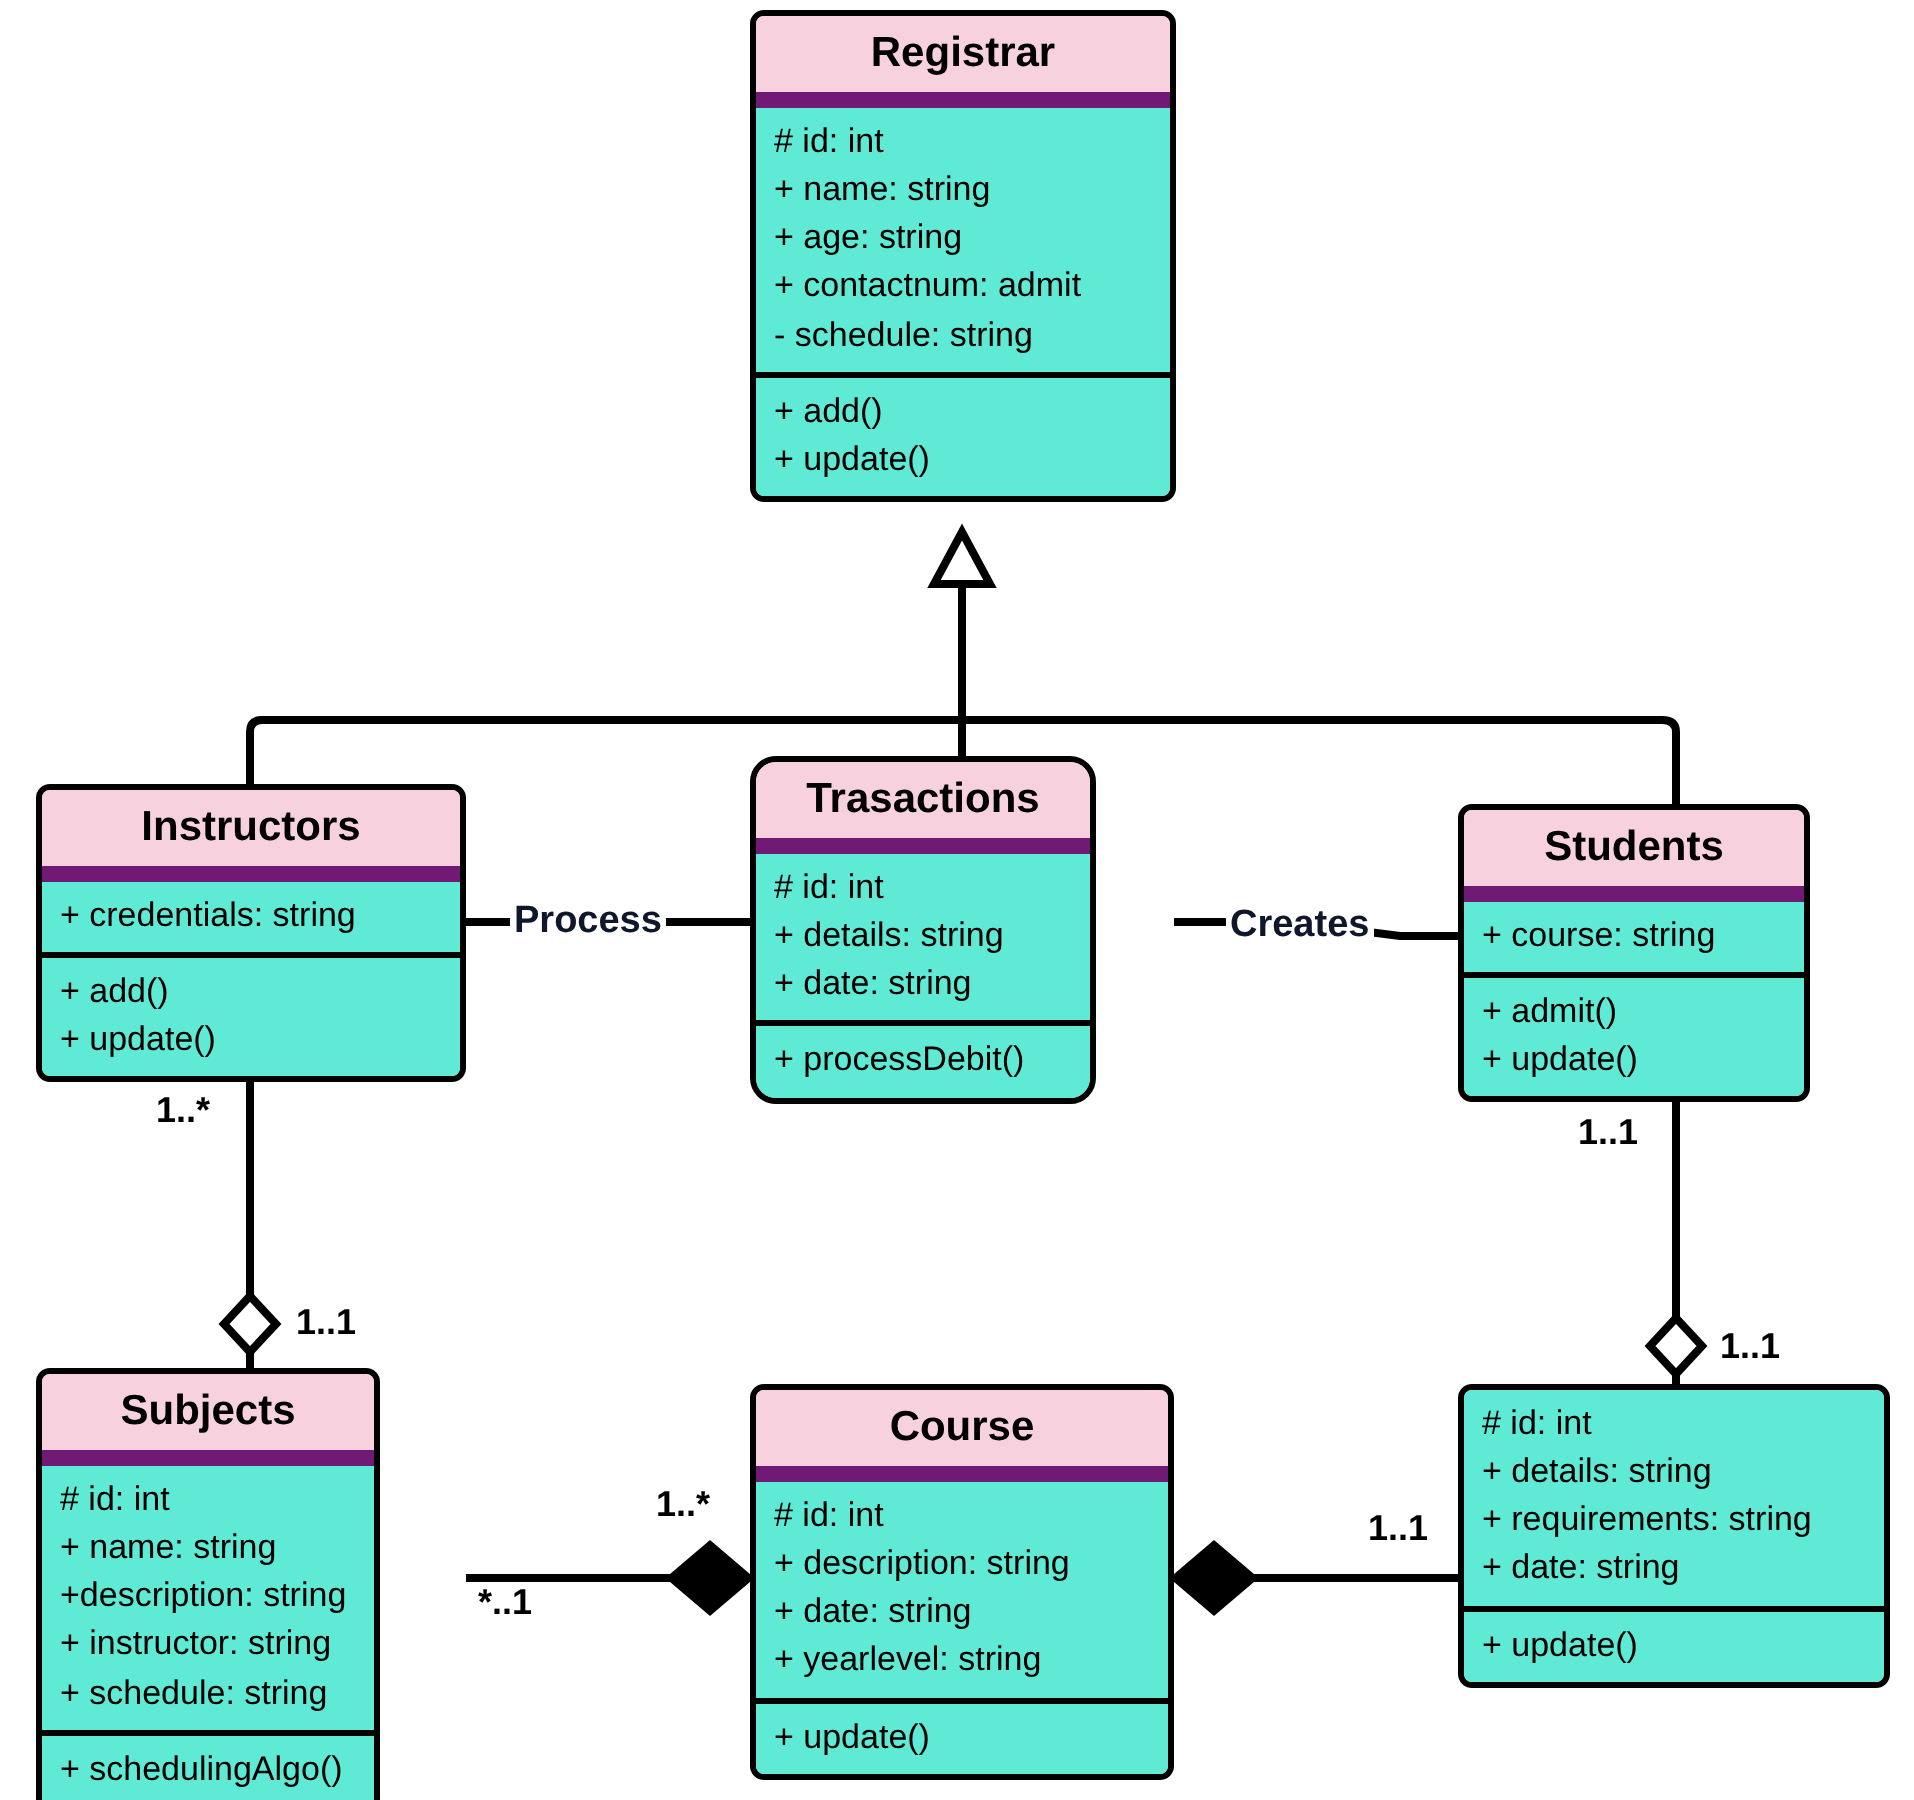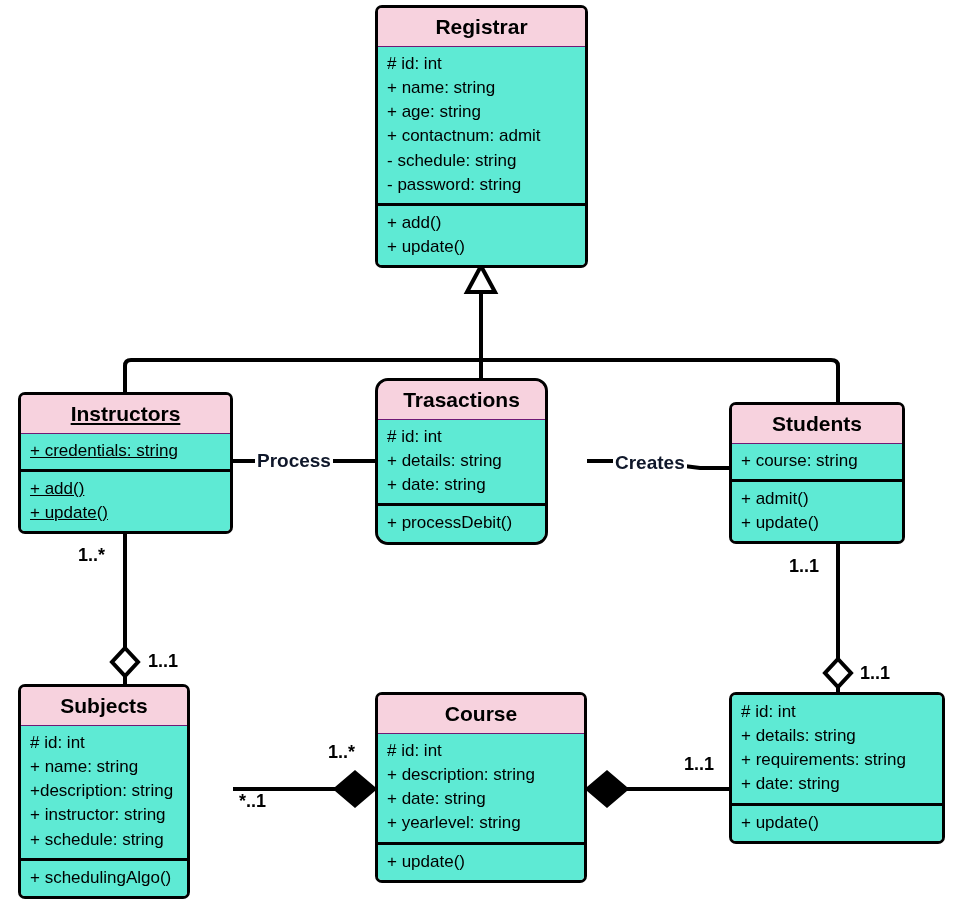--- a/index.html
+++ b/index.html
@@ -37,21 +37,21 @@
     border-radius: 7px;
     overflow: hidden;
   }
   .class-title {
     text-align: center;
     font-weight: bold;
     font-size: 21px;
     color: #000000;
     line-height: 1;
     padding: 8px 4px 9px 4px;
-    border-bottom: 1px solid #701a75;
+    border-bottom: 8px solid #701a75;
     background: #f7d2de;
     white-space: nowrap;
   }
   .class-section {
     padding: 5px 0 6px 0;
     background: #5eead4;
   }
   .class-section.attrs {
     border-bottom: 3px solid #000000;
   }
@@ -133,29 +133,28 @@
   </svg>
 
   <div class="uml-class" style="left:375px; top:5px; width:213px;">
     <div class="class-title">Registrar</div>
     <div class="class-section attrs">
       <div class="member"># id: int</div>
       <div class="member">+ name: string</div>
       <div class="member">+ age: string</div>
       <div class="member">+ contactnum: admit</div>
       <div class="member">- schedule: string</div>
-      <div class="member">- password: string</div>
     </div>
     <div class="class-section methods">
       <div class="member">+ add()</div>
       <div class="member">+ update()</div>
     </div>
   </div>
 
-  <div class="uml-class" style="left:18px; top:392px; width:215px;text-decoration:underline;">
+  <div class="uml-class" style="left:18px; top:392px; width:215px;">
     <div class="class-title">Instructors</div>
     <div class="class-section attrs">
       <div class="member">+ credentials: string</div>
     </div>
     <div class="class-section methods">
       <div class="member">+ add()</div>
       <div class="member">+ update()</div>
     </div>
   </div>
 

